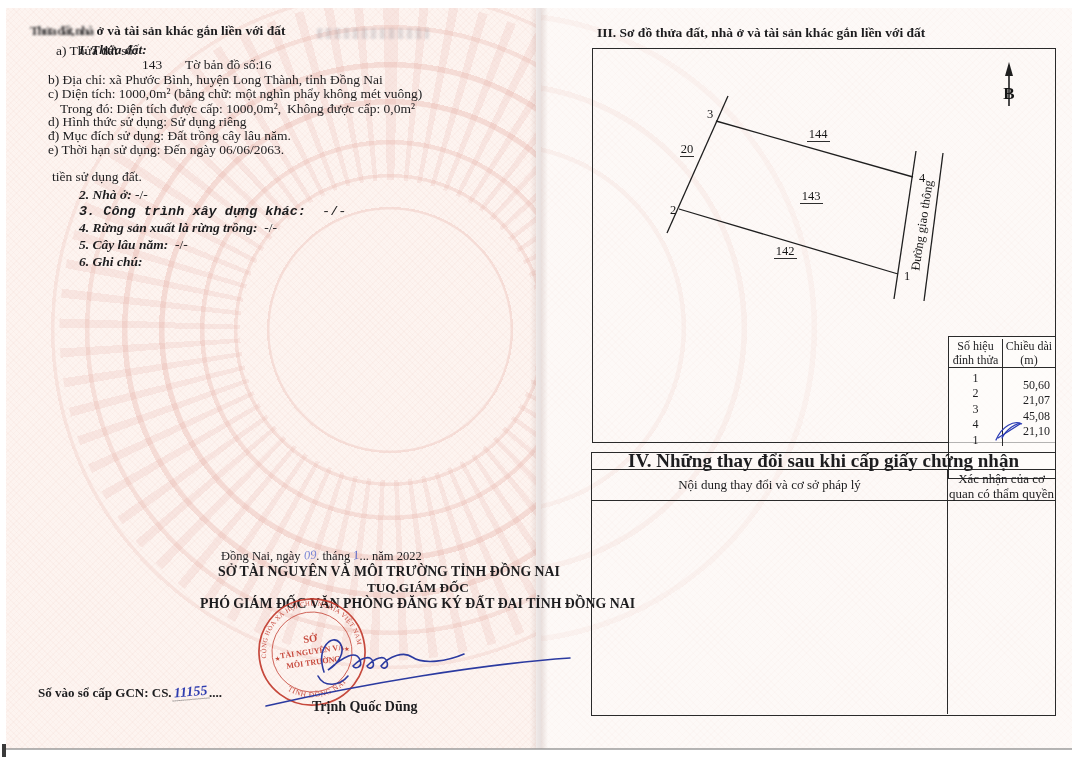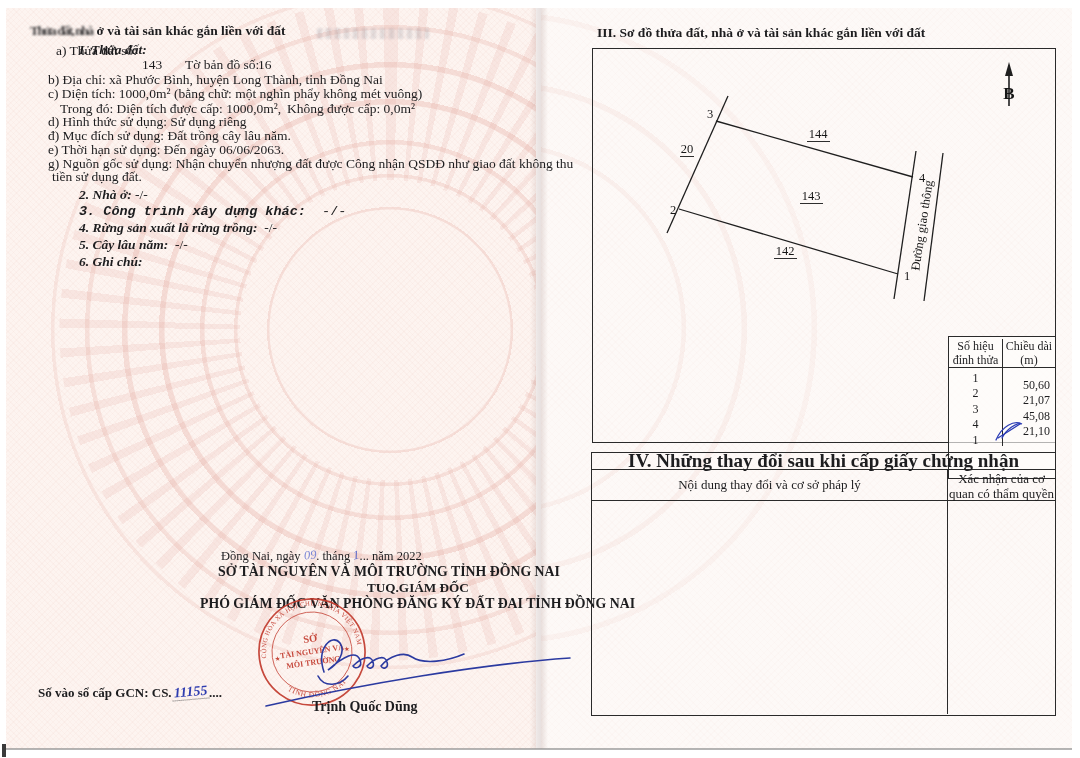--- a/index.html
+++ b/index.html
@@ -95,21 +95,20 @@
     <span class="t" style="left:258px;top:58px;">16</span>
   </div>
 
   <div class="t" style="left:48px;top:72.5px;">b) Địa chỉ: xã Phước Bình, huyện Long Thành, tỉnh Đồng Nai</div>
   <div class="t" style="left:48px;top:87px;">c) Diện tích: 1000,0m² (bằng chữ: một nghìn phẩy không mét vuông)</div>
   <div class="t" style="left:60px;top:101.5px;">Trong đó: Diện tích được cấp: 1000,0m²,</div>
   <div class="t" style="left:287px;top:101.5px;">Không được cấp: 0,0m²</div>
   <div class="t" style="left:48px;top:114.5px;">d) Hình thức sử dụng: Sử dụng riêng</div>
   <div class="t" style="left:48px;top:128.5px;">đ) Mục đích sử dụng: Đất trồng cây lâu năm.</div>
   <div class="t" style="left:48px;top:142.5px;">e) Thời hạn sử dụng: Đến ngày 06/06/2063.</div>
-  <div class="t" style="left:48px;top:156.5px;">g) Nguồn gốc sử dụng: Nhận chuyển nhượng đất được Công nhận QSDĐ như giao đất không thu</div>
   <div class="t" style="left:52px;top:170px;">tiền sử dụng đất.</div>
 
   <div class="t" style="left:35px;top:187.5px;"><span class="b i">2. Nhà ở:</span> <span>-/-</span></div>
   <div class="t" style="left:35px;top:204.5px;font-family:Liberation Mono, monospace;"><span class="b i">3. Công trình xây dựng khác:</span>&nbsp; <span>-/-</span></div>
   <div class="t" style="left:35px;top:221px;"><span class="b i">4. Rừng sản xuất là rừng trồng:</span>&nbsp; <span>-/-</span></div>
   <div class="t" style="left:35px;top:238px;"><span class="b i">5. Cây lâu năm:</span>&nbsp; <span>-/-</span></div>
   <div class="t b i" style="left:35px;top:254.5px;">6. Ghi chú:</div>
 
   <div class="t sm" style="left:221px;top:549px;"><span>Đồng Nai, ngày</span> <span class="hand hand-day">09</span><span>. tháng</span> <span class="hand hand-month">1</span><span>... năm 2022</span></div>
   <div class="t b" style="left:218px;top:565px;font-size:13.8px;">SỞ TÀI NGUYÊN VÀ MÔI TRƯỜNG TỈNH ĐỒNG NAI</div>

